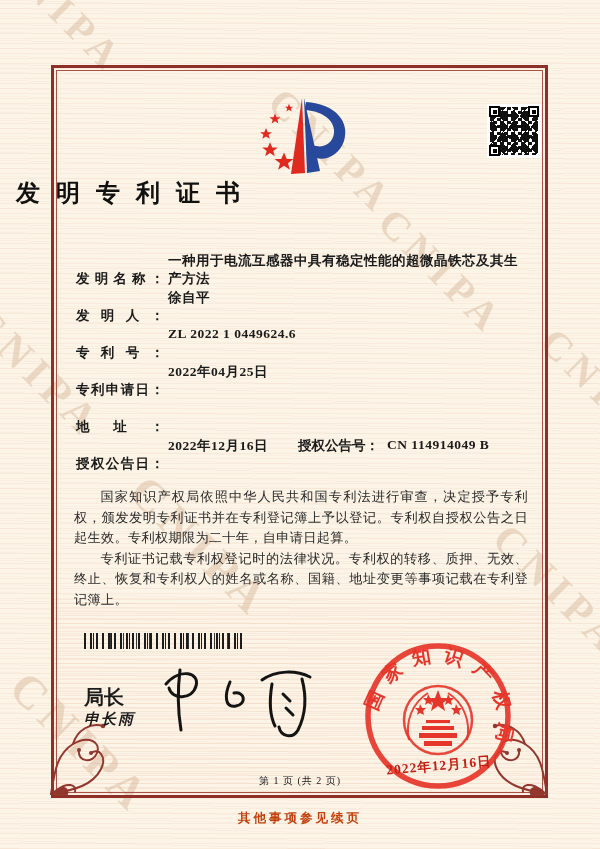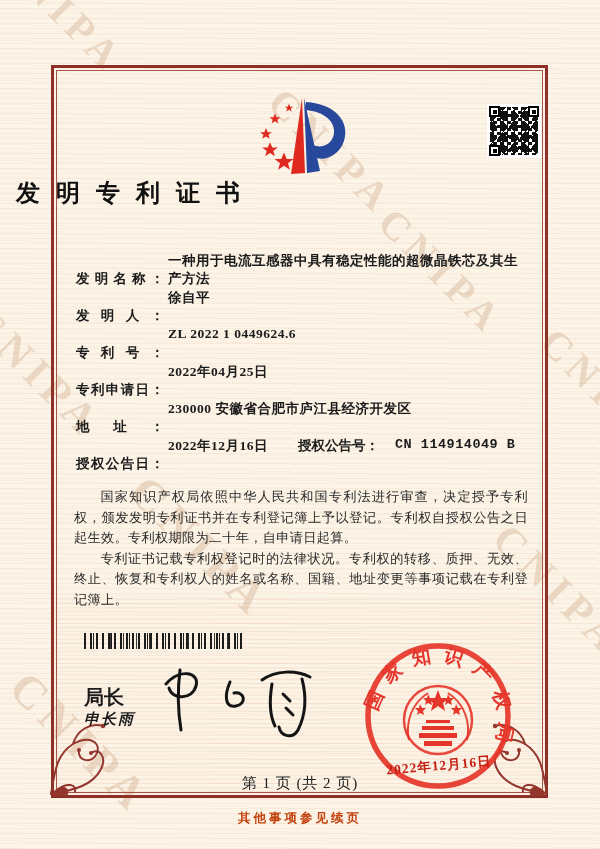--- a/index.html
+++ b/index.html
@@ -42,21 +42,21 @@
   .title{position:absolute;left:0;right:0;top:177px;text-align:left;
          font-size:24px;font-weight:700;letter-spacing:16px;text-indent:16px;color:#111;}
 
   .fields{position:absolute;left:76px;top:252px;width:452px;}
   .frow{height:37px;display:flex;align-items:flex-start;font-size:13.5px;font-weight:600;}
   .flabel{display:inline-block;width:88px;text-align:justify;text-align-last:justify;flex:0 0 88px;margin-top:18px;}
   .fvalue{margin-left:4px;letter-spacing:0.5px;}
   .fvalue.num{font-family:"Liberation Serif",serif;}
   .pair2{margin-left:30px;display:flex;}
   .pair2 .flabel2{font-weight:600;}
-  .pair2 .fvalue{margin-left:16px;font-family:Liberation Mono, monospace;}
+  .pair2 .fvalue{margin-left:8px;}
 
   .paras{position:absolute;left:74px;top:487px;width:454px;font-size:13.2px;line-height:20.5px;
          color:#2a2a2a;text-align:justify;}
   .paras p{margin:0;text-indent:2em;letter-spacing:0.3px;}
 
   .barcode{position:absolute;left:84px;top:633px;width:158px;height:16px;
     background-image:
       repeating-linear-gradient(90deg,#1c1c1c 0 2px,transparent 2px 6px),
       repeating-linear-gradient(90deg,#1c1c1c 0 1px,transparent 1px 9px),
       repeating-linear-gradient(90deg,rgba(20,20,20,.85) 0 1px,transparent 1px 13px);}
@@ -66,21 +66,21 @@
   .sig-hand{position:absolute;left:150px;top:654px;width:178px;height:92px;}
 
   .seal{position:absolute;left:362px;top:640px;width:152px;height:152px;z-index:4;}
   .seal-date{position:absolute;left:364px;top:757px;width:150px;text-align:center;z-index:5;
              font-size:13.5px;font-weight:700;color:#C41E12;transform:rotate(-5deg);letter-spacing:1px;}
 
   .flourish{position:absolute;width:88px;height:102px;z-index:3;}
   .flourish.left{left:47px;top:694px;}
   .flourish.right{left:463px;top:694px;transform:scaleX(-1);}
 
-  .page-num{position:absolute;left:0;right:0;top:774px;text-align:center;font-size:15px;color:#222;letter-spacing:1px;}
+  .page-num{position:absolute;left:0;right:0;top:774px;text-align:center;font-size:10px;color:#222;letter-spacing:1px;}
   .note{position:absolute;left:0;right:0;top:810px;text-align:center;font-size:12.5px;color:#c2410c;letter-spacing:3px;font-weight:600;}
 </style>
 </head>
 <body>
 
 <div class="page">
 
   <span class="wm" style="left:-18px;top:-14px;font-size:40px;">CNIPA</span>
   <span class="wm" style="left:252px;top:128px;font-size:40px;">CNIPA</span>
   <span class="wm" style="left:362px;top:248px;font-size:40px;">CNIPA</span>
@@ -166,21 +166,20 @@
       <div class="frow">
         <span class="flabel">专利号：</span>
         <span class="fvalue num">ZL 2022 1 0449624.6</span>
       </div>
       <div class="frow">
         <span class="flabel">专利申请日：</span>
         <span class="fvalue">2022年04月25日</span>
       </div>
       <div class="frow">
         <span class="flabel">地址：</span>
-        <span class="fvalue">230000 安徽省合肥市庐江县经济开发区</span>
       </div>
       <div class="frow">
         <span class="flabel">授权公告日：</span>
         <span class="fvalue">2022年12月16日</span>
         <span class="pair2">
           <span class="flabel2">授权公告号：</span>
           <span class="fvalue num">CN 114914049 B</span>
         </span>
       </div>
     </div>

